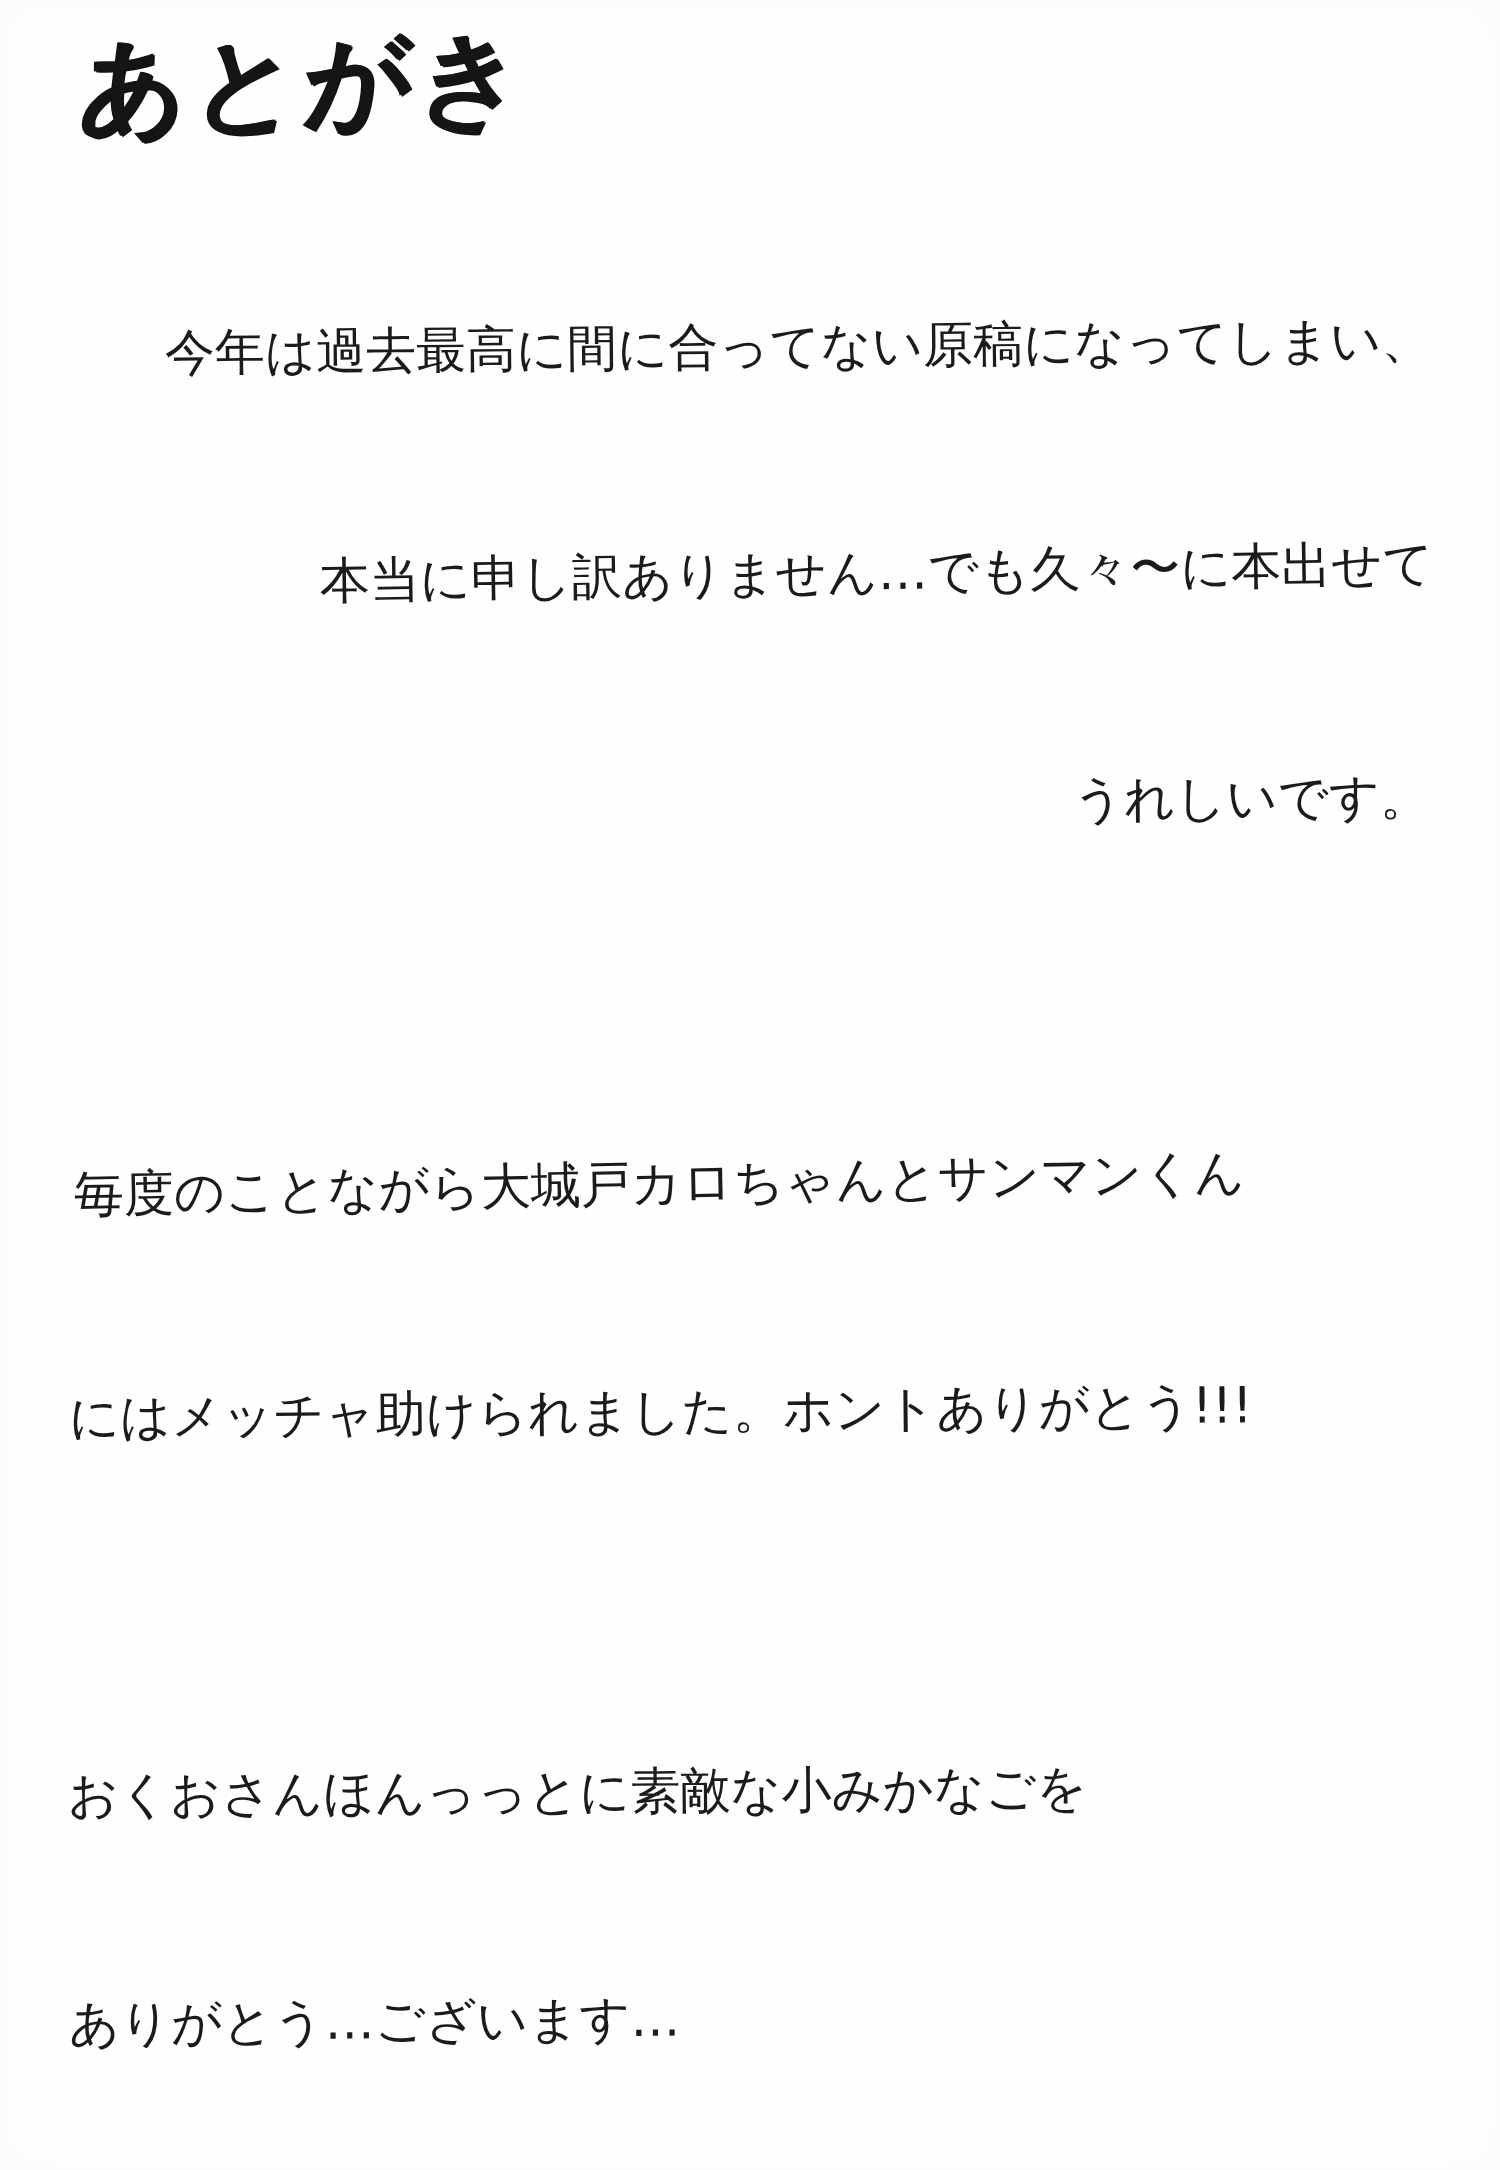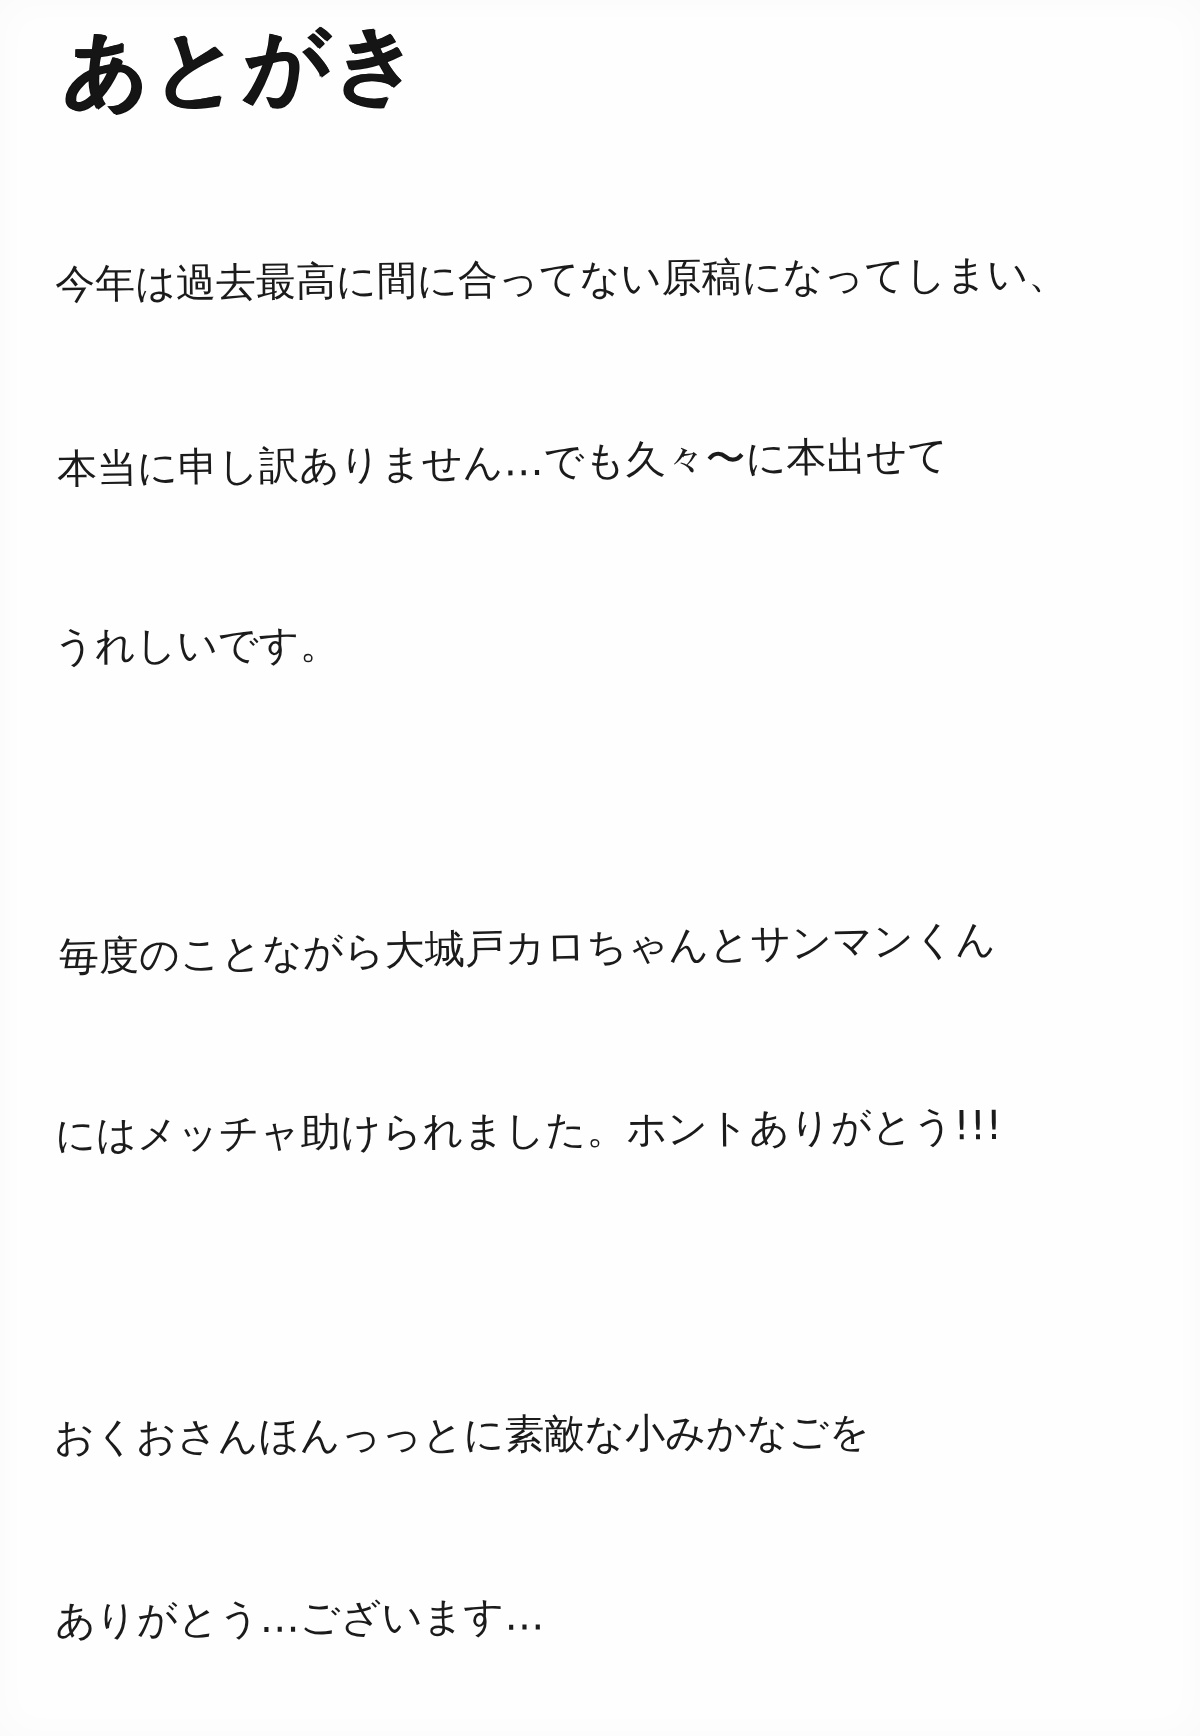--- a/index.html
+++ b/index.html
@@ -57,21 +57,21 @@
     color: #1b1b1b;
     font-size: 40px;
     line-height: 1.52;
     white-space: pre-wrap;
   }
 
   .block {
     margin: 0 0 0 0;
   }
 
-  .b1 { margin-top: 14px; }
+  .b1 { margin-top: 14px; text-align: right; }
   .b1 .hand-line { }
 
   .hand-line {
     display: block;
     white-space: nowrap;
   }
 
   
   .w0 { transform: rotate(-0.6deg); }
   .w1 { transform: rotate(-0.9deg) translateX(2px); }

